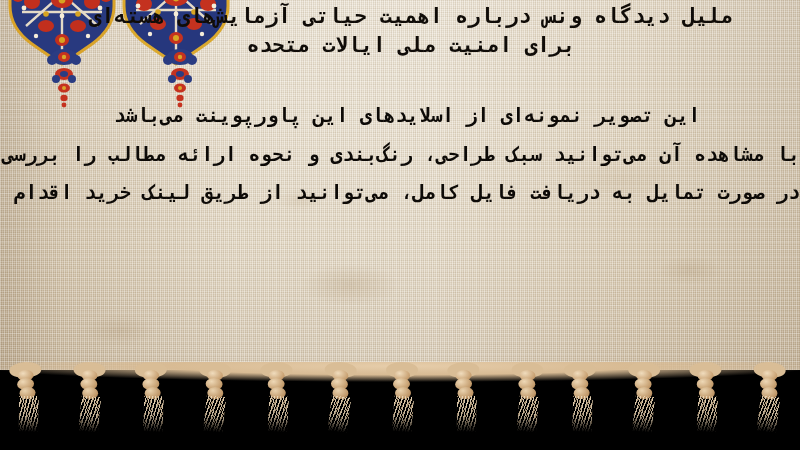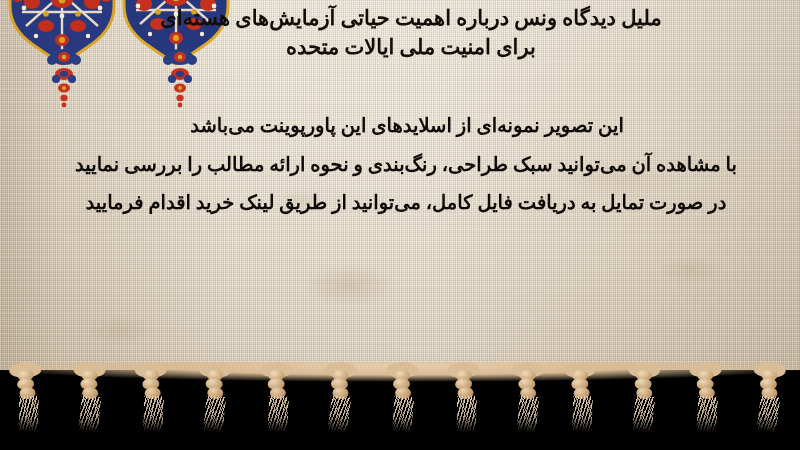--- a/index.html
+++ b/index.html
@@ -6,21 +6,21 @@
   html, body {
     margin: 0;
     padding: 0;
     background: #000;
   }
   #slide {
     position: relative;
     width: 800px;
     height: 450px;
     overflow: hidden;
-    font-family: Liberation Serif, serif;
+    font-family: Liberation Mono, monospace;
     background: #bef264;
   }
 
   
   .fabric {
     position: absolute;
     left: 0; top: 0;
     width: 800px;
     height: 382px;
     background-color: #ded2bc;
@@ -141,21 +141,21 @@
     color: #0d0a07;
     font-size: 19.5px;
     font-weight: bold;
     line-height: 1.0;
   }
   .body-line {
     display: block;
     white-space: nowrap;
     text-align: center;
   }
-  .bl1 { margin-top: 8px;  font-size: 19.5px; padding-left: 14px; }
+  .bl1 { margin-top: 0;  font-size: 19.5px; padding-left: 14px; }
   .bl2 { margin-top: 19px; font-size: 19.5px; padding-left: 12px; }
   .bl3 { margin-top: 19px; font-size: 19.5px; padding-left: 12px; }
 
   
   .black-band {
     position: absolute;
     left: 0;
     top: 370px;
     width: 800px;
     height: 80px;

